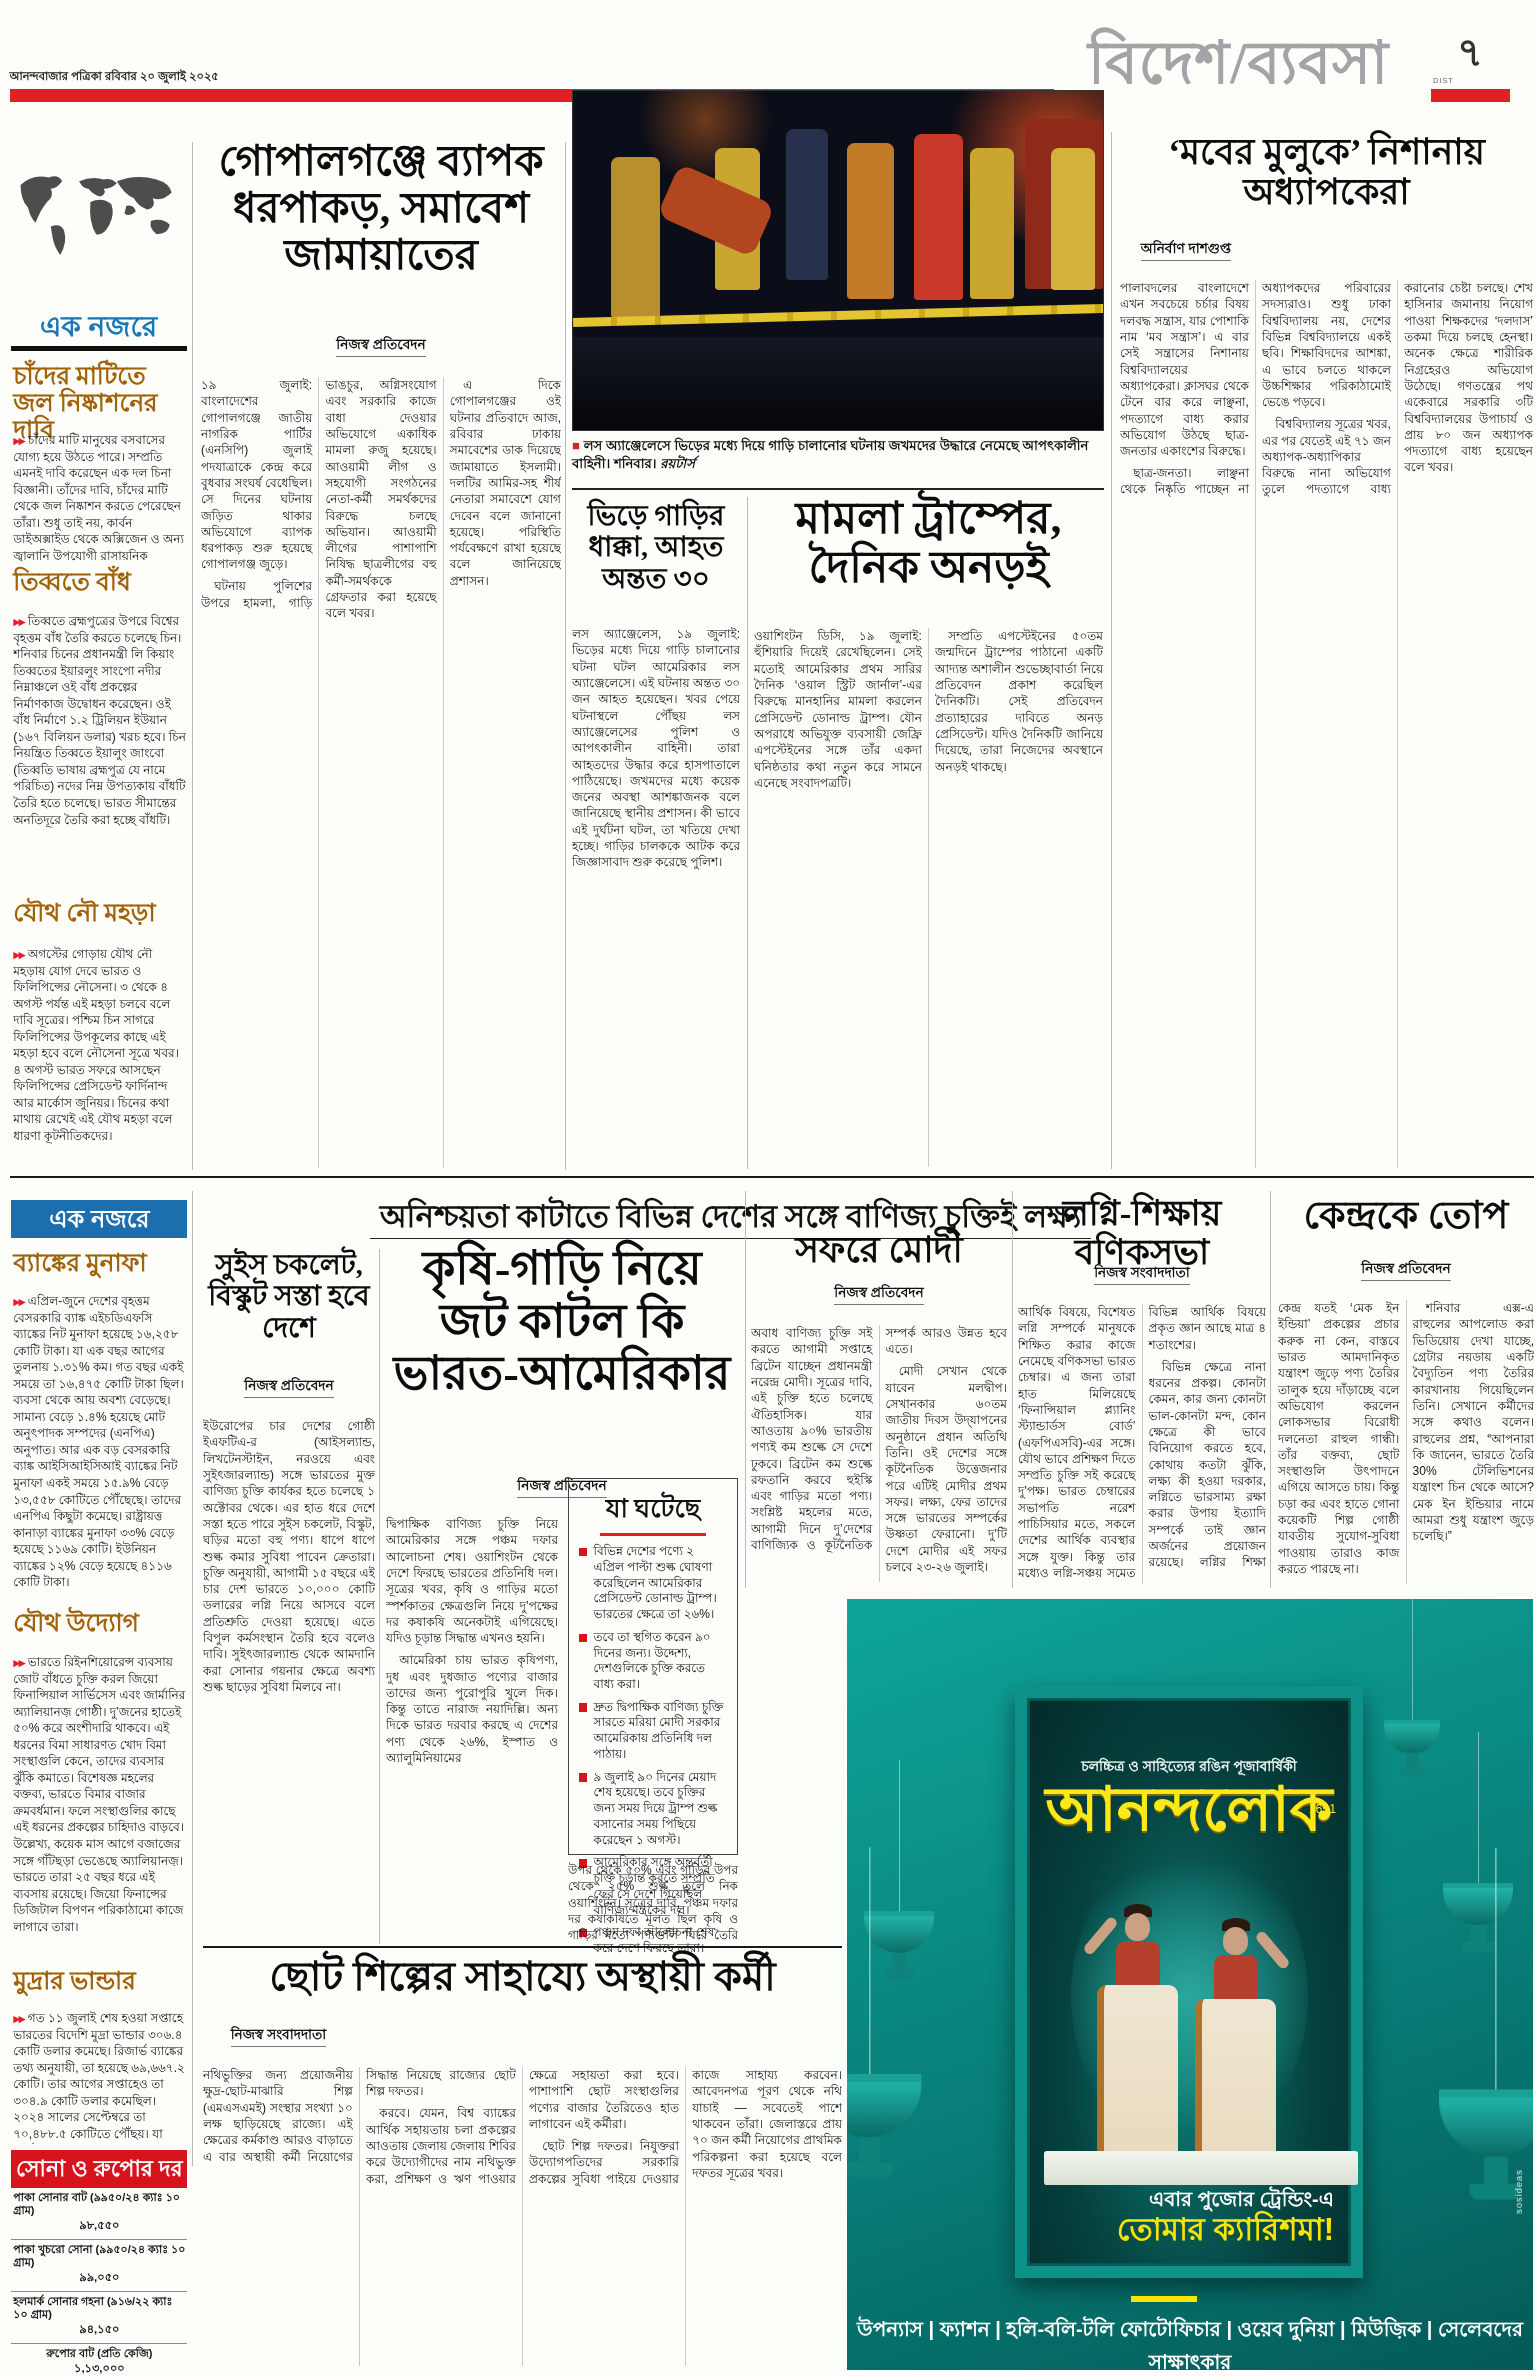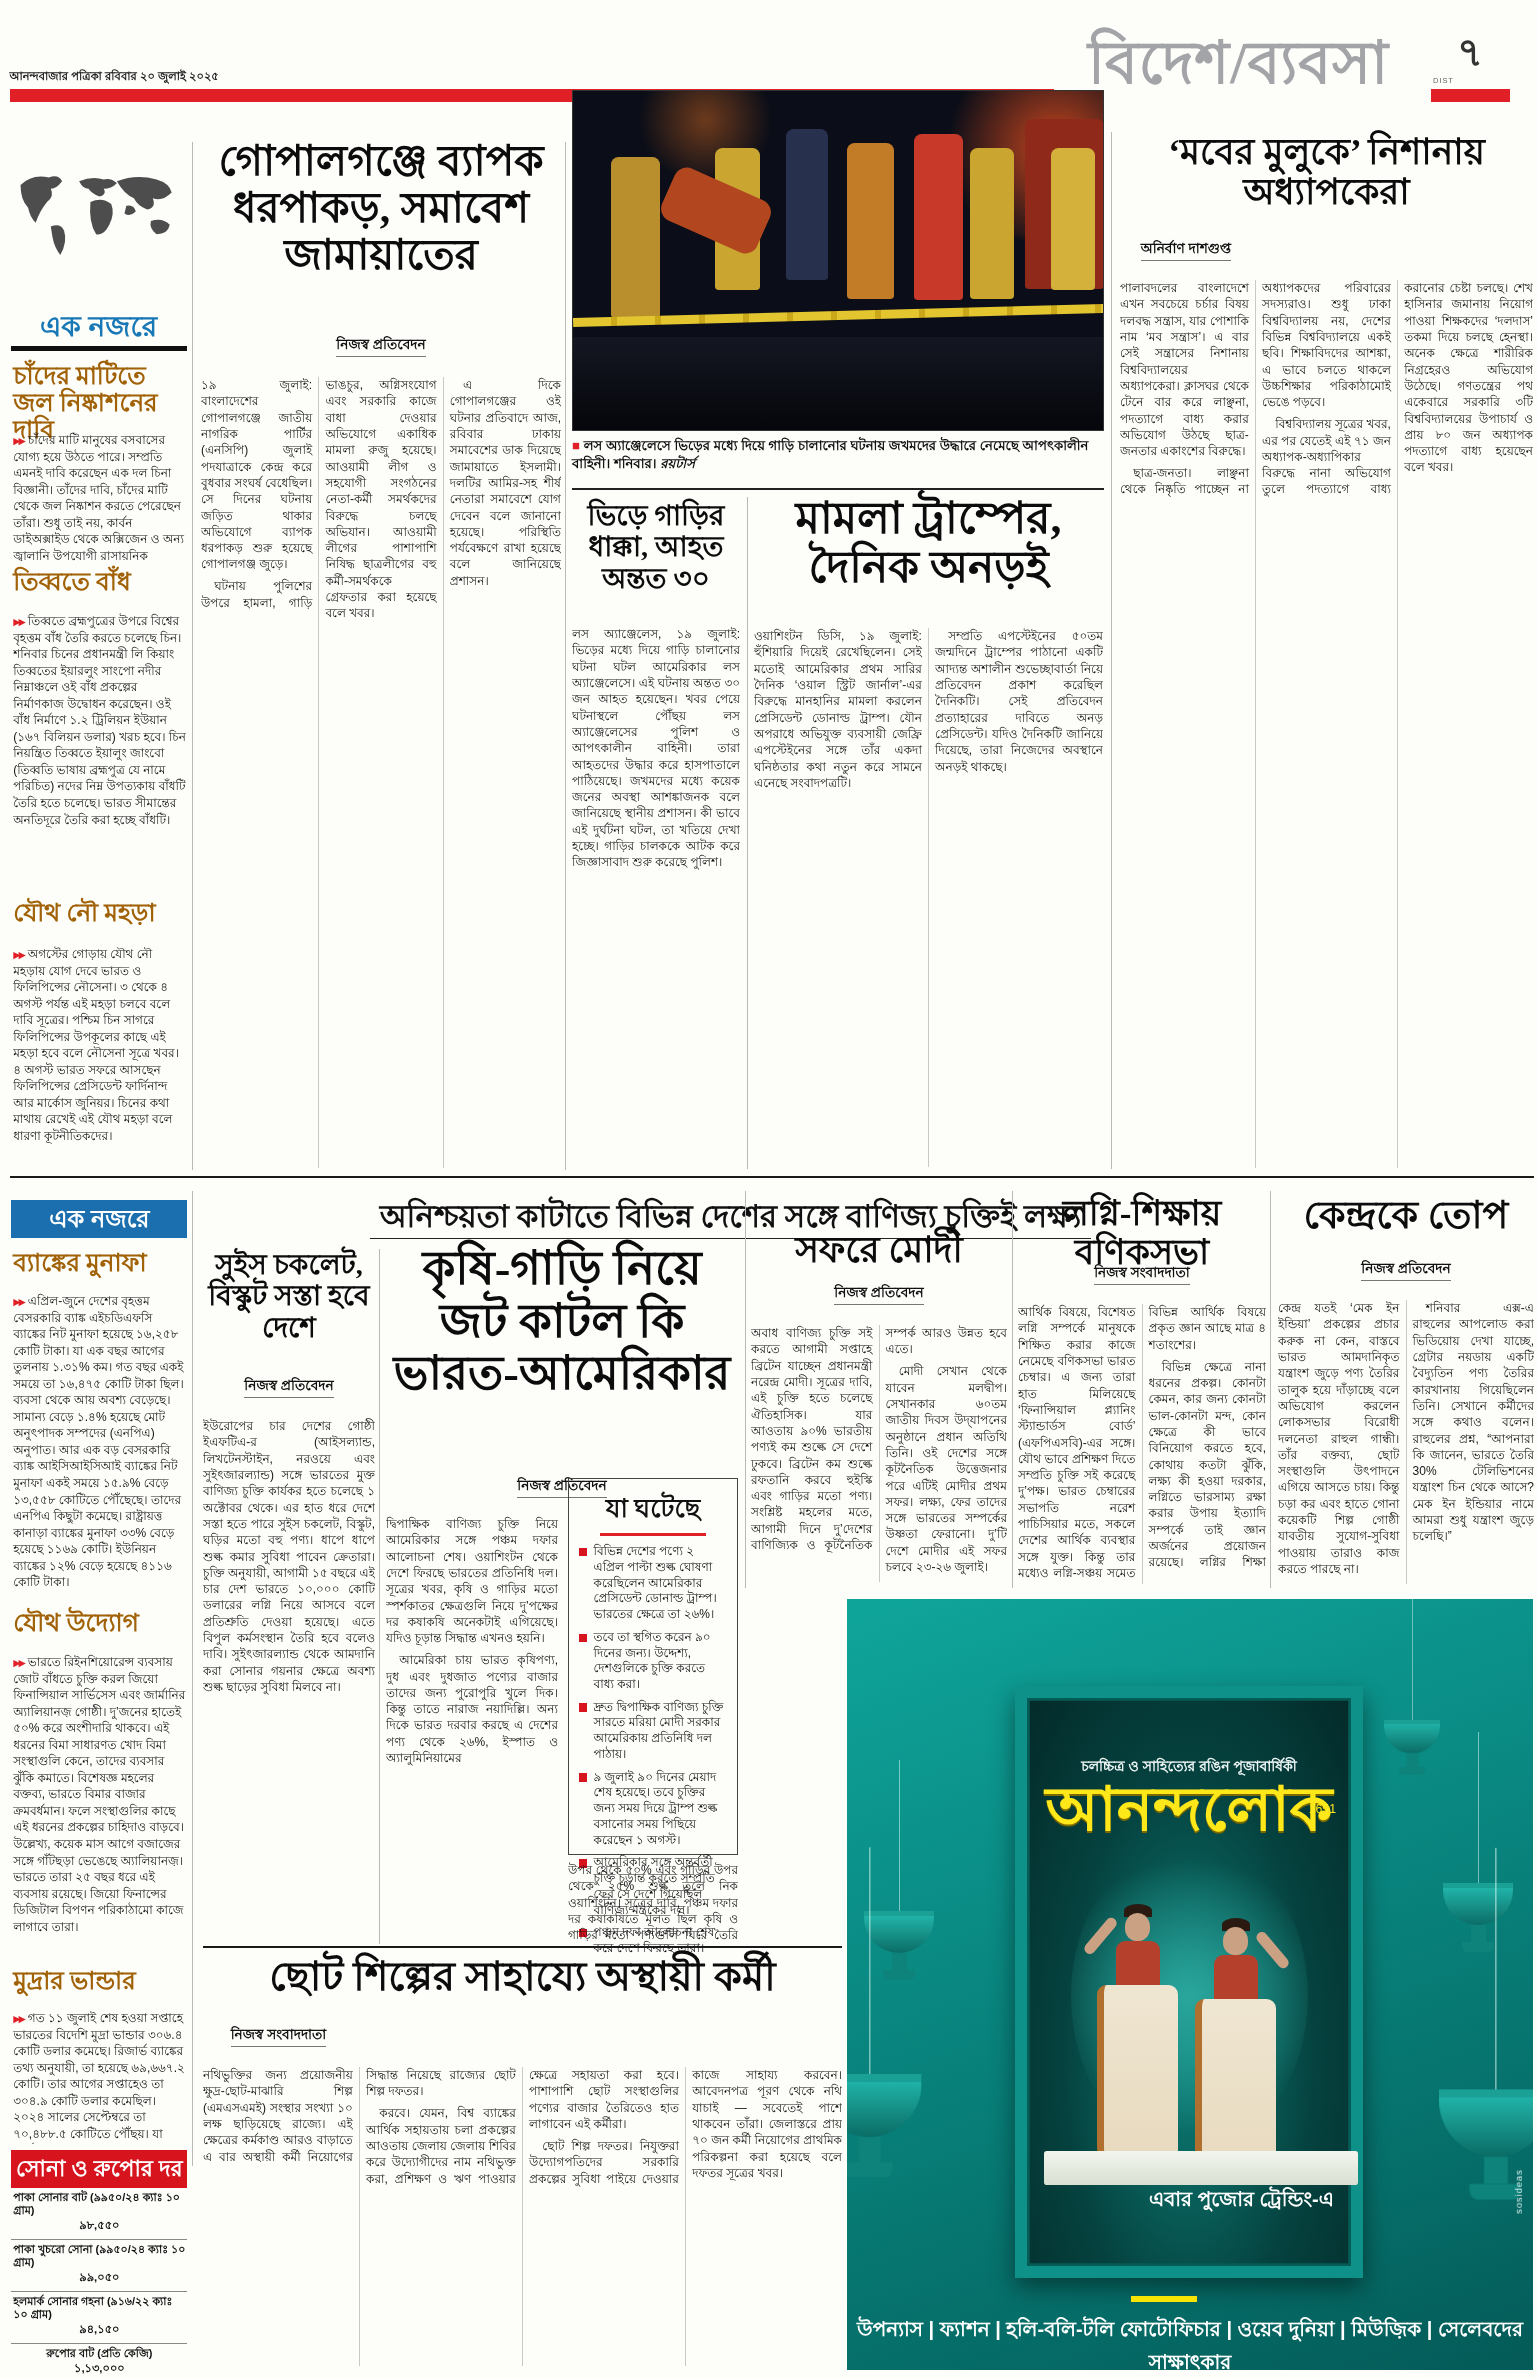--- a/index.html
+++ b/index.html
@@ -330,20 +330,21 @@
       </div>
       <div class="dancer" style="left:168px;top:220px;">
         <div class="arm" style="right:-1.9px;top:9.5px;transform:rotate(-40deg);"></div>
         <div class="hair" style="margin:0 auto -3.8px;"></div>
           <div class="head"></div>
           <div class="blouse"></div>
           <div class="sari"></div>
       </div>
       <div style="position:absolute;left:17px;bottom:81px;width:314px;height:34px;background:linear-gradient(180deg,#f2f5ee,#d9e0d2);border-radius:2.8px;"></div>
       <div class="ad-line1" style="position:absolute;right:17px;bottom:49px;width:312px;">এবার পুজোর ট্রেন্ডিং-এ</div>
+      <div class="ad-line2" style="position:absolute;right:17px;bottom:9.5px;width:322px;">তোমার ক্যারিশমা!</div>
     </div>
     <div style="position:absolute;left:284px;top:697px;width:66px;height:5.7px;background:#f7e400;"></div>
     <div class="ad-cats" style="position:absolute;left:0;top:715px;width:100%;">উপন্যাস | ফ্যাশন | হলি-বলি-টলি ফোটোফিচার | ওয়েব দুনিয়া | মিউজ়িক | সেলেবদের সাক্ষাৎকার</div>
     <div class="ad-credit" style="position:absolute;right:-7.6px;top:587px;">sosideas</div>
   </div>
 
   <div class="abs hrule" style="left:203px;top:1946px;width:639px;height:1.9px;"></div>
   <div class="abs headline" style="left:203px;top:1955px;width:639px;font-size:40px;">ছোট শিল্পের সাহায্যে অস্থায়ী কর্মী</div>
   <div class="abs byline" style="left:203px;top:2023px;width:151px;"><span>নিজস্ব সংবাদদাতা</span></div>
   <div class="abs body cols4" style="left:203px;top:2067px;width:639px;height:299px;">

